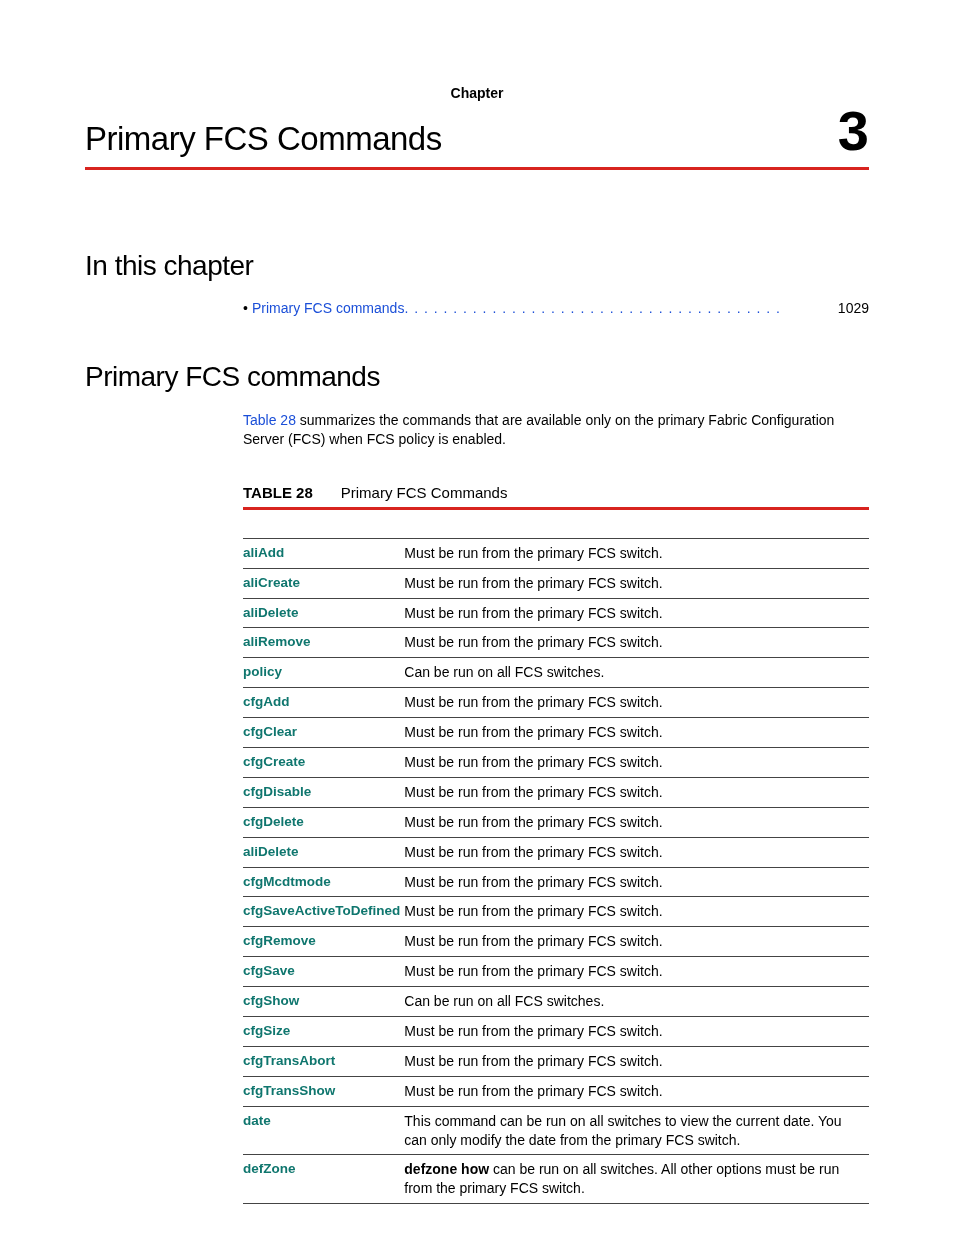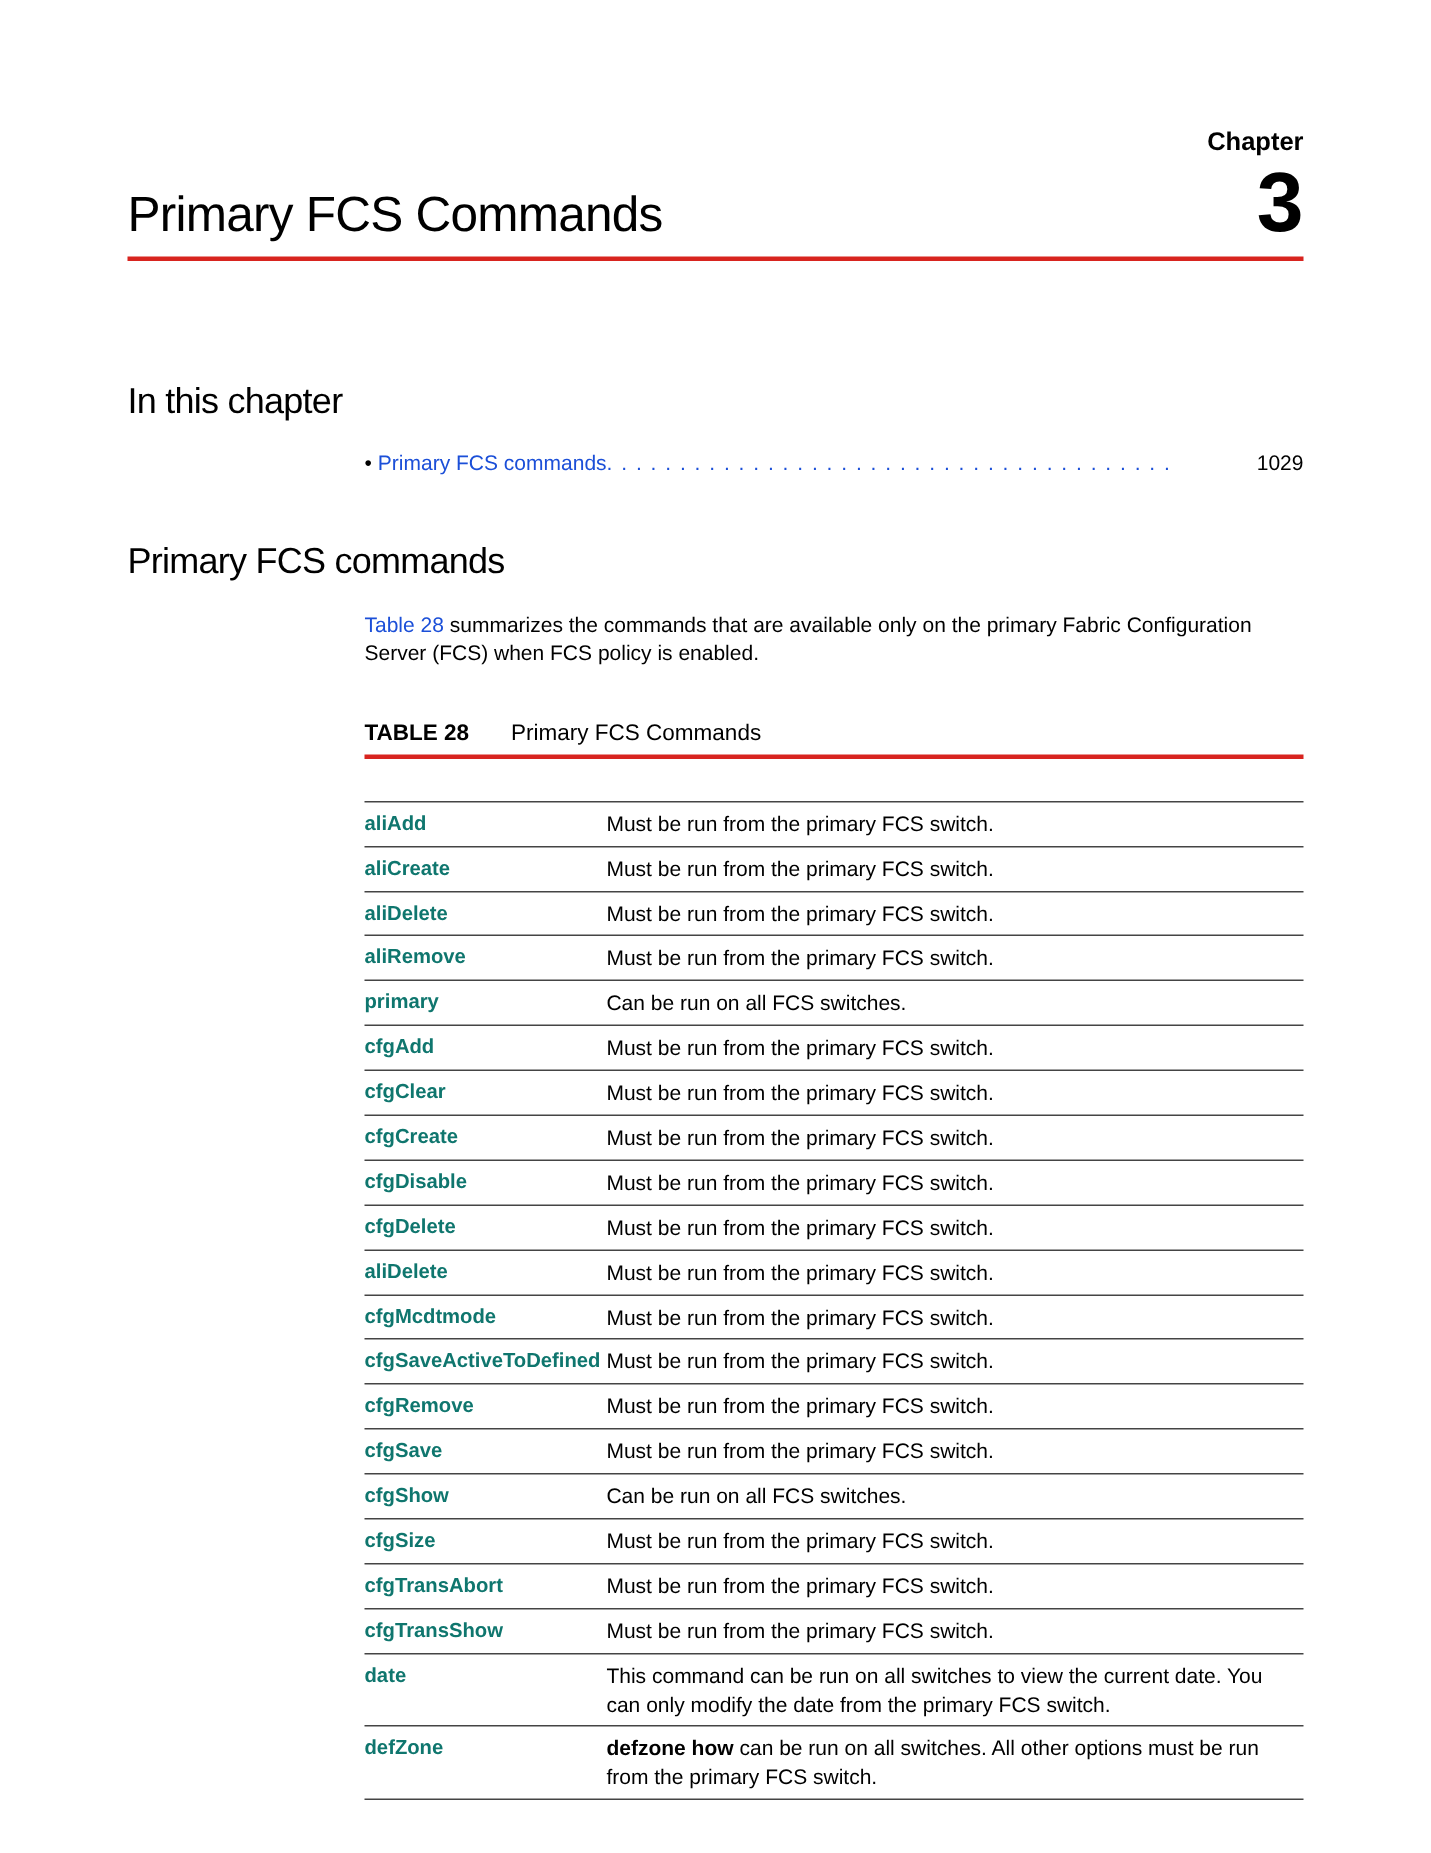--- a/index.html
+++ b/index.html
@@ -11,23 +11,23 @@
     background: #fff;
     font-size: 14px;
   }
   .page {
     width: 954px;
     min-height: 1235px;
     padding: 85px 85px 60px 85px;
     position: relative;
   }
   .chapter-label {
-    text-align: right;
-    font-weight: 700;
-    font-size: 17px;
+    text-align: center;
+    font-weight: 700;
+    font-size: 14px;
     margin-bottom: 2px;
   }
   .header-row {
     display: flex;
     justify-content: space-between;
     align-items: baseline;
     border-bottom: 3px solid #d8241f;
     padding-bottom: 8px;
     margin-bottom: 80px;
   }
@@ -41,21 +41,21 @@
   .chapter-no {
     font-family: "Arial Narrow", Arial, sans-serif;
     font-stretch: condensed;
     font-size: 56px;
     font-weight: 700;
     line-height: 1;
   }
   .h2 {
     font-family: "Arial Narrow", Arial, sans-serif;
     font-stretch: condensed;
-    font-size: 24px;
+    font-size: 28px;
     font-weight: 400;
     margin: 0 0 18px 0;
     letter-spacing: -0.5px;
   }
   .indent {
     margin-left: 158px;
   }
   .toc-line {
     display: flex;
     align-items: baseline;
@@ -175,21 +175,21 @@
           </tr>
           <tr>
             <td class="cmd">aliDelete</td>
             <td>Must be run from the primary FCS switch.</td>
           </tr>
           <tr>
             <td class="cmd">aliRemove</td>
             <td>Must be run from the primary FCS switch.</td>
           </tr>
           <tr>
-            <td class="cmd">primary</td>
+            <td class="cmd">policy</td>
             <td>Can be run on all FCS switches.</td>
           </tr>
           <tr>
             <td class="cmd">cfgAdd</td>
             <td>Must be run from the primary FCS switch.</td>
           </tr>
           <tr>
             <td class="cmd">cfgClear</td>
             <td>Must be run from the primary FCS switch.</td>
           </tr>

